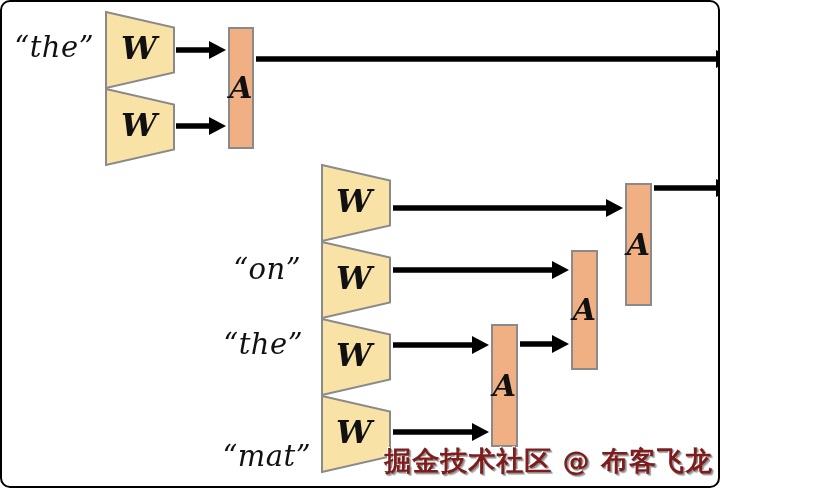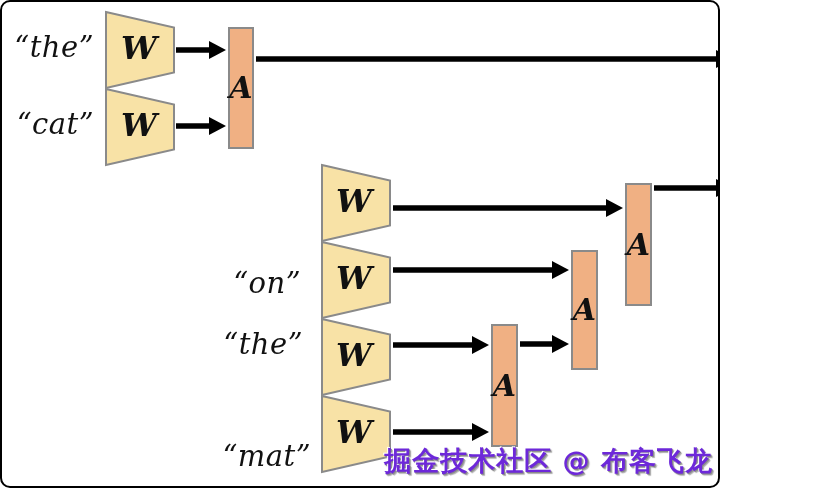--- a/index.html
+++ b/index.html
@@ -55,21 +55,21 @@
   .a-block.high { align-items: flex-start; }
   .a-block.high .a-letter { padding-top: 53px; }
   .watermark {
     position: absolute;
     right: 5px;
     top: 441px;
     font-family: "DejaVu Sans", sans-serif;
     font-weight: bold;
     font-size: 27px;
     letter-spacing: 1px;
-    color: #6d28d9;
+    color: #7f1d1d;
     text-shadow: -1px -1px 0 #ffffff, 1px 1px 0 #8a8a8a, 2px 2px 1px #adadad;
     white-space: nowrap;
   }
 </style>
 </head>
 <body>
 
 <div class="frame">
 
   <svg class="layer" viewBox="0 0 832 488">
@@ -99,22 +99,21 @@
       <polygon points="621,206 604,197 604,215"></polygon>
       <polygon points="731,186 714,177 714,195"></polygon>
       <polygon points="567,268 550,259 550,277"></polygon>
       <polygon points="487,343 470,334 470,352"></polygon>
       <polygon points="567,342 550,333 550,351"></polygon>
       <polygon points="487,430 470,421 470,439"></polygon>
     </g>
   </svg>
 
   <div class="word-label" style="top:47px;  width:92px;">“the”</div>
-  <div class="word-label" style="top:124px; width:92px;">“cat”</div>
-  <div class="word-label" style="top:283px; width:299px;font-style:italic;">“on”</div>
+  <div class="word-label" style="top:269px; width:299px;font-style:italic;">“on”</div>
   <div class="word-label" style="top:344px; width:301px;">“the”</div>
   <div class="word-label" style="top:456px; width:309px;">“mat”</div>
 
   <span class="w-letter" style="left:137px; top:48px;">W</span>
   <span class="w-letter" style="left:137px; top:125px;">W</span>
   <span class="w-letter" style="left:352px; top:201px;">W</span>
   <span class="w-letter" style="left:352px; top:278px;">W</span>
   <span class="w-letter" style="left:352px; top:355px;">W</span>
   <span class="w-letter" style="left:352px; top:432px;">W</span>
 

